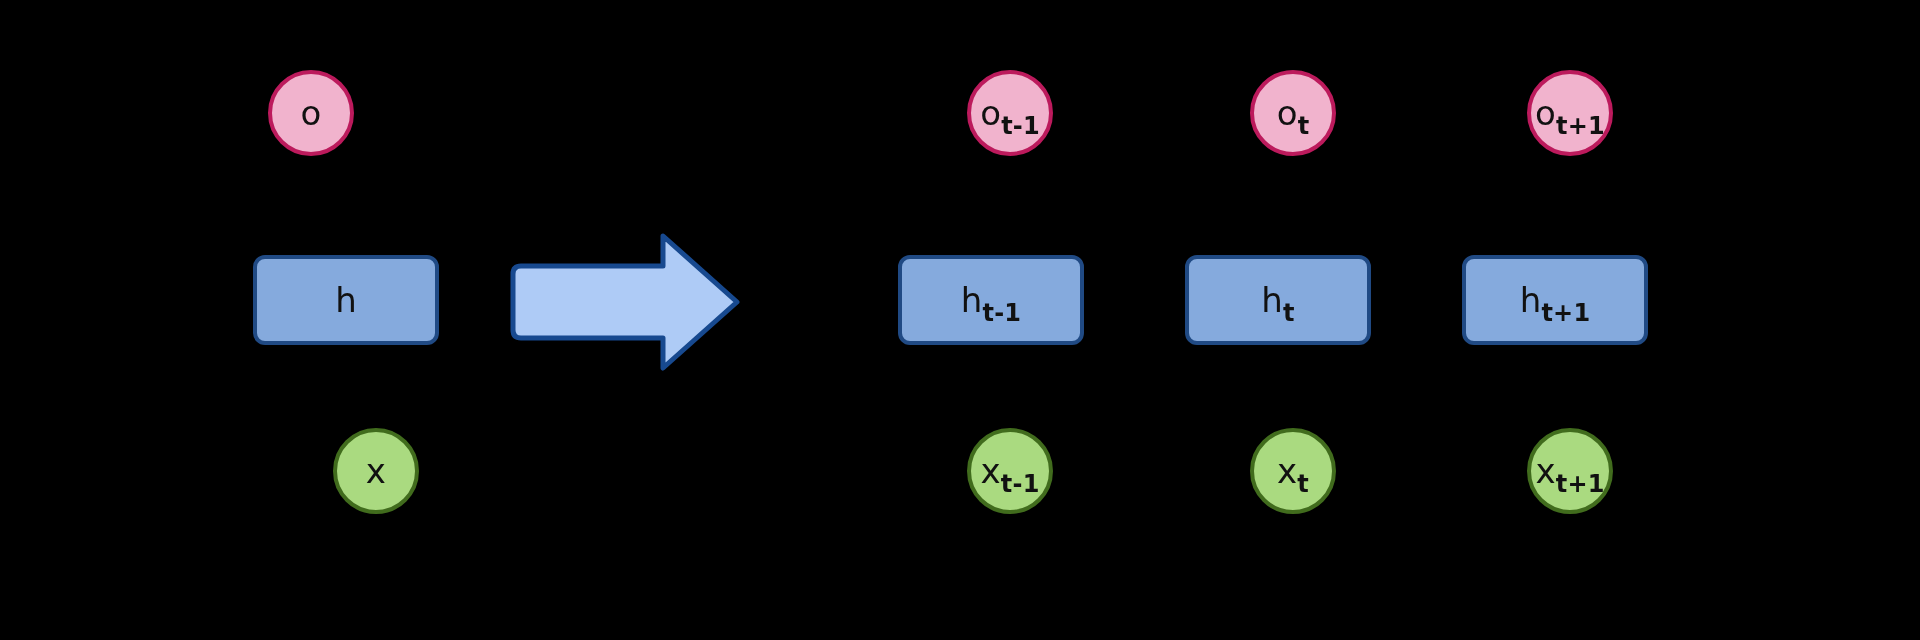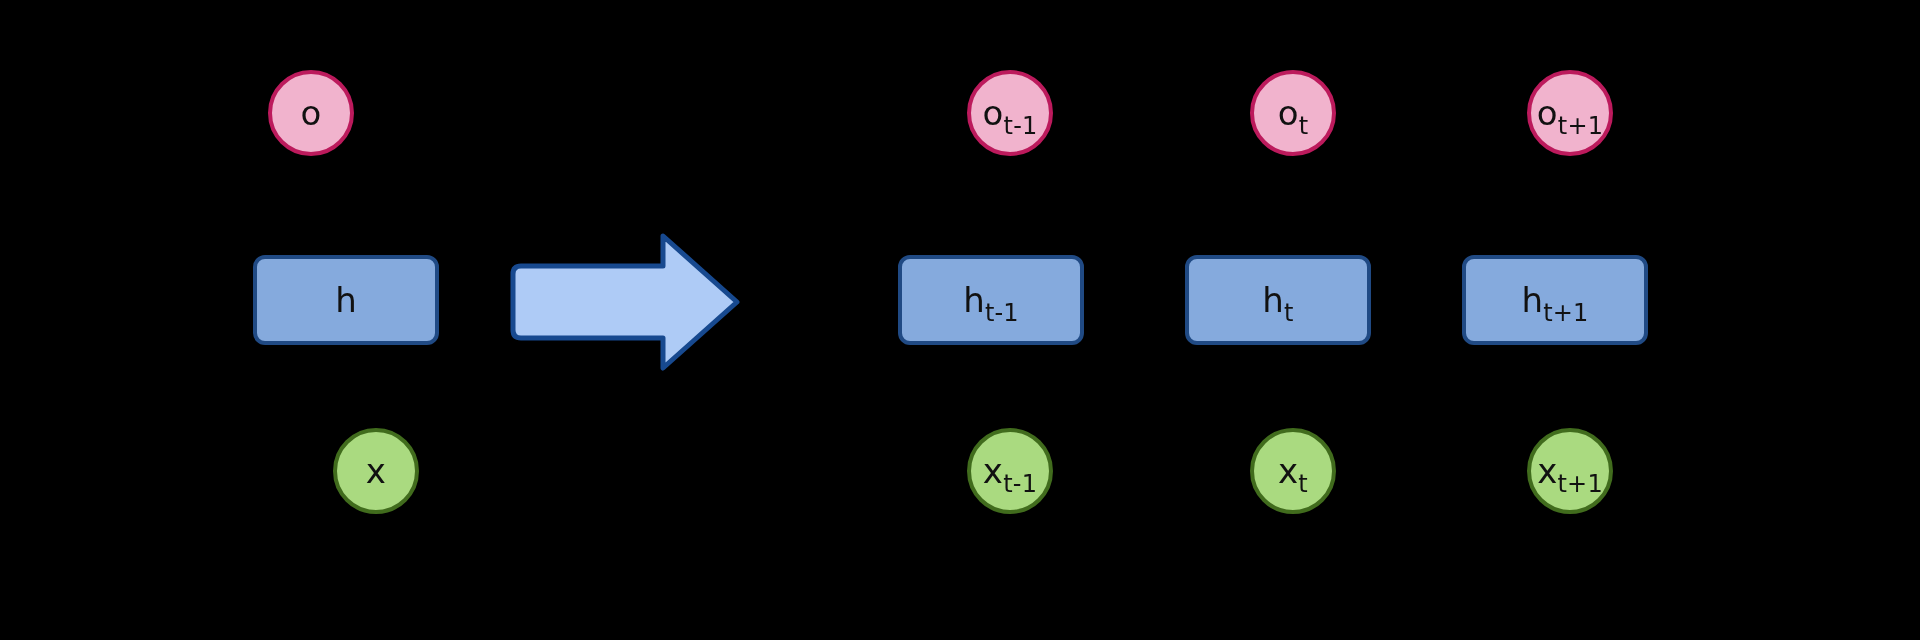--- a/index.html
+++ b/index.html
@@ -42,21 +42,21 @@
     letter-spacing: 0.2px;
   }
 
   .node-base {
     font-size: 34px;
     font-weight: 400;
   }
 
   .node-sub {
     font-size: 24px;
-    font-weight: 400;
+    font-weight: 700;
     position: relative;
     top: 9px;
     left: 0px;
   }
 
   
   .circle-node {
     border-radius: 50%;
   }
 

